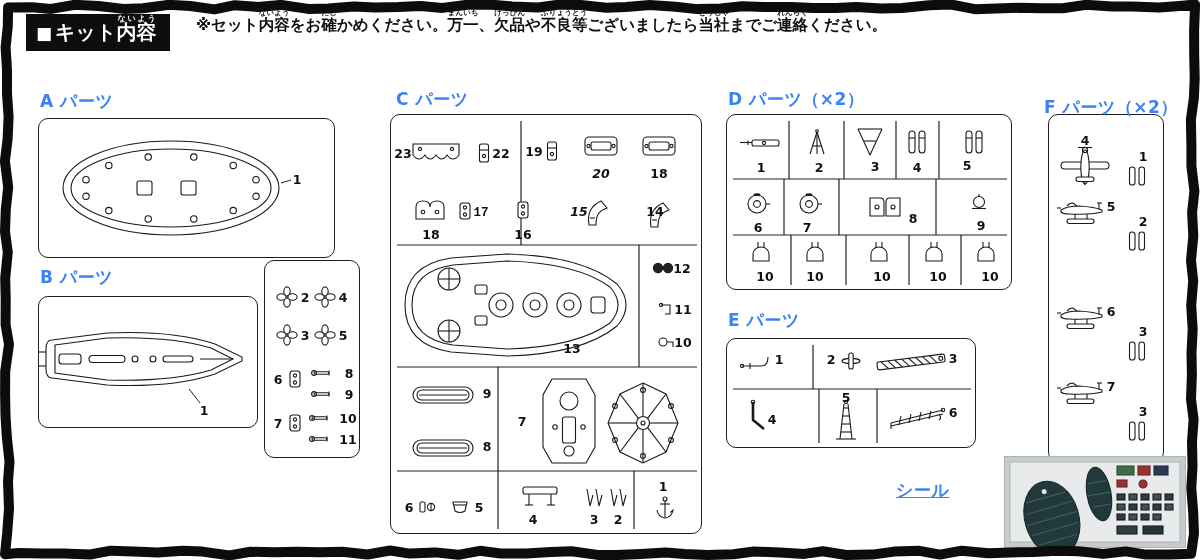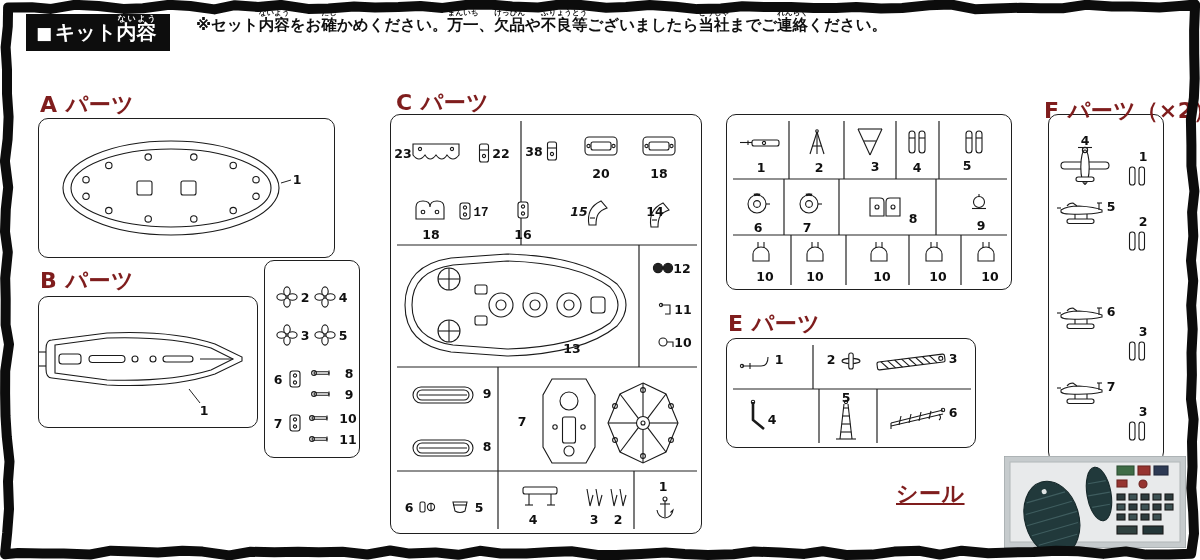--- a/index.html
+++ b/index.html
@@ -8,21 +8,21 @@
         font-family:"DejaVu Sans","Liberation Sans",sans-serif;color:#111;}
   .frame{position:absolute;left:0;top:0;width:1200px;height:560px;z-index:6;pointer-events:none;}
   .titlebox{position:absolute;left:26px;top:14px;background:#0d0d0d;color:#fff;
             padding:3px 14px 5px 10px;font-weight:700;font-size:20px;white-space:nowrap;z-index:2;}
   .titlebox .tsq{margin-right:3px;font-size:17px;}
   ruby rt{font-size:8px;font-weight:700;letter-spacing:0;}
   .notes{position:absolute;left:196px;top:9px;font-size:15.5px;font-weight:600;color:#101010;
          line-height:1.05;white-space:nowrap;z-index:2;}
   .note{margin-bottom:1px;}
   .note ruby rt{font-size:7.5px;}
-  .sec-label{position:absolute;font-size:22px;font-weight:700;color:#7f1d1d;
+  .sec-label{position:absolute;font-size:17px;font-weight:700;color:#3b82f6;
              letter-spacing:0.5px;white-space:nowrap;z-index:2;}
   .panel{position:absolute;border:1.6px solid #1f1f1f;border-radius:10px;background:#fff;box-sizing:border-box;}
   .panel.noframe{border:none;border-radius:0;}
   .panel > svg{position:absolute;left:0;top:0;}
   .pn{position:absolute;transform:translate(-50%,-50%);font-size:12.5px;font-weight:700;
       color:#101010;white-space:nowrap;z-index:3;}
 </style>
 </head>
 <body>
 
@@ -34,20 +34,21 @@
   <div class="titlebox">
     <span class="tsq">■</span><span id="title-text">キット<ruby>内容<rt>ないよう</rt></ruby></span>
   </div>
 
   <div class="notes">
     <div class="note" id="note-0">※セット<ruby>内容<rt>ないよう</rt></ruby>をお<ruby>確<rt>たし</rt></ruby>かめください。<ruby>万一<rt>まんいち</rt></ruby>、<ruby>欠品<rt>けっぴん</rt></ruby>や<ruby>不良等<rt>ふりょうとう</rt></ruby>ございましたら<ruby>当社<rt>とうしゃ</rt></ruby>までご<ruby>連絡<rt>れんらく</rt></ruby>ください。</div>
   </div>
 <div class="sec-label" style="left: 40px; top: 90px;">A パーツ</div>
     <div class="sec-label" style="left: 40px; top: 266px;">B パーツ</div>
     <div class="sec-label" style="left: 396px; top: 88px;">C パーツ</div>
+    <div class="sec-label" style="left: 728px; top: 88px;">D パーツ（×2）</div>
     <div class="sec-label" style="left: 728px; top: 309px;">E パーツ</div>
     <div class="sec-label" style="left: 1044px; top: 88px; margin-top: 8px;">F パーツ（×2）</div>
     <div class="sec-label" style="left: 896px; top: 479px; text-decoration: underline;">シール</div>
     <div class="panel" style="left: 38px; top: 118px; width: 297px; height: 140px;">
       <svg xmlns="http://www.w3.org/2000/svg" width="297" height="140" viewBox="0 0 297 140">
         <line x1="242" y1="64" x2="252" y2="61" stroke="#222" stroke-width="1"></line>
         <g transform="translate(132 69)" stroke="#1a1a1a" stroke-width="1.1" fill="#fff">
           <ellipse cx="0" cy="0" rx="108" ry="47"></ellipse>
           <ellipse cx="0" cy="0" rx="100" ry="39" fill="none"></ellipse>
           <circle cx="85" cy="8.3" r="3.2" fill="none"></circle>
@@ -312,22 +313,22 @@
         </g>
         <g transform="translate(274 393)" stroke="#1a1a1a" stroke-width="1.1" fill="#fff">
           <circle cx="0" cy="-9" r="2" fill="none"></circle>
           <line x1="0" y1="-7" x2="0" y2="9"></line>
           <line x1="-5" y1="-4" x2="5" y2="-4"></line>
           <path d="M-8 2 Q-7 9 0 10 Q7 9 8 2 L5.5 4.5" fill="none"></path>
         </g>
       </svg>
       <span class="pn" style="left: 12px; top: 38px;">23</span>
       <span class="pn" style="left: 110px; top: 38px;">22</span>
-      <span class="pn" style="left: 143px; top: 36px;">38</span>
-      <span class="pn" style="left: 210px; top: 58px;">20</span>
+      <span class="pn" style="left: 143px; top: 36px;">19</span>
+      <span class="pn" style="left: 210px; top: 58px; font-style: italic;">20</span>
       <span class="pn" style="left: 268px; top: 58px;">18</span>
       <span class="pn" style="left: 40px; top: 119px;">18</span>
       <span class="pn" style="left: 90px; top: 98px; font-family: Liberation Mono, monospace;">17</span>
       <span class="pn" style="left: 132px; top: 119px;">16</span>
       <span class="pn" style="left: 188px; top: 96px; font-style: italic;">15</span>
       <span class="pn" style="left: 250px; top: 96px; margin-left: 14px;">14</span>
       <span class="pn" style="left: 181px; top: 233px;">13</span>
       <span class="pn" style="left: 291px; top: 153px;">12</span>
       <span class="pn" style="left: 292px; top: 194px;">11</span>
       <span class="pn" style="left: 292px; top: 227px;">10</span>

